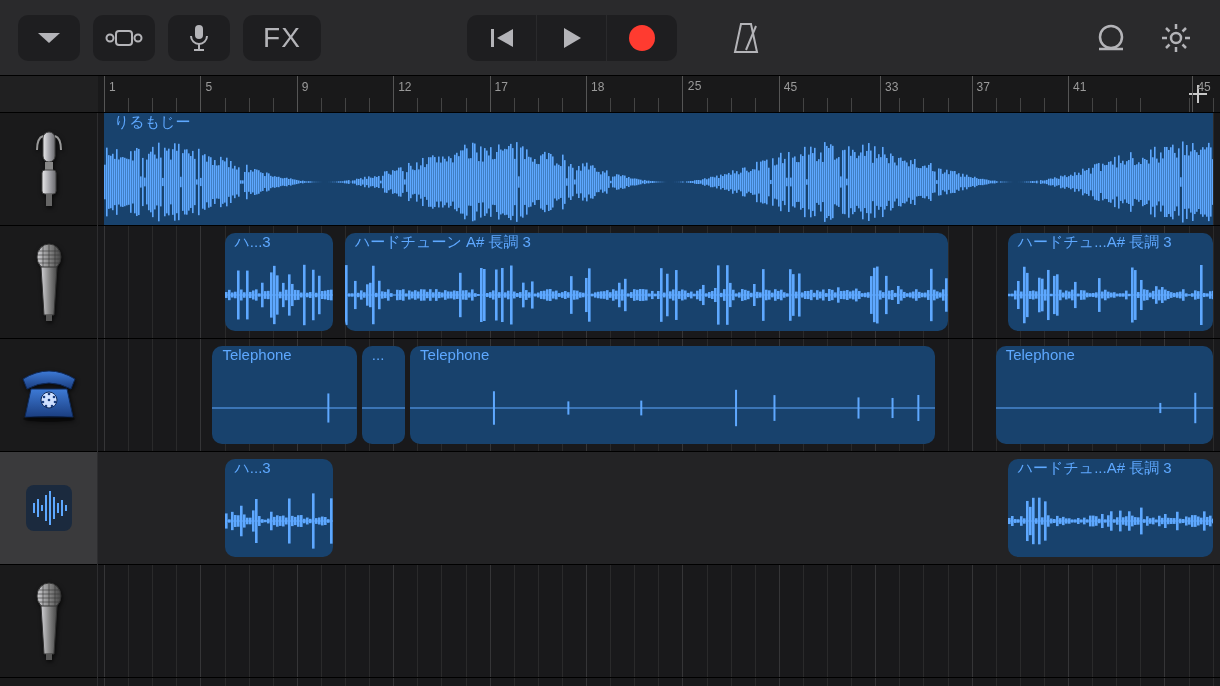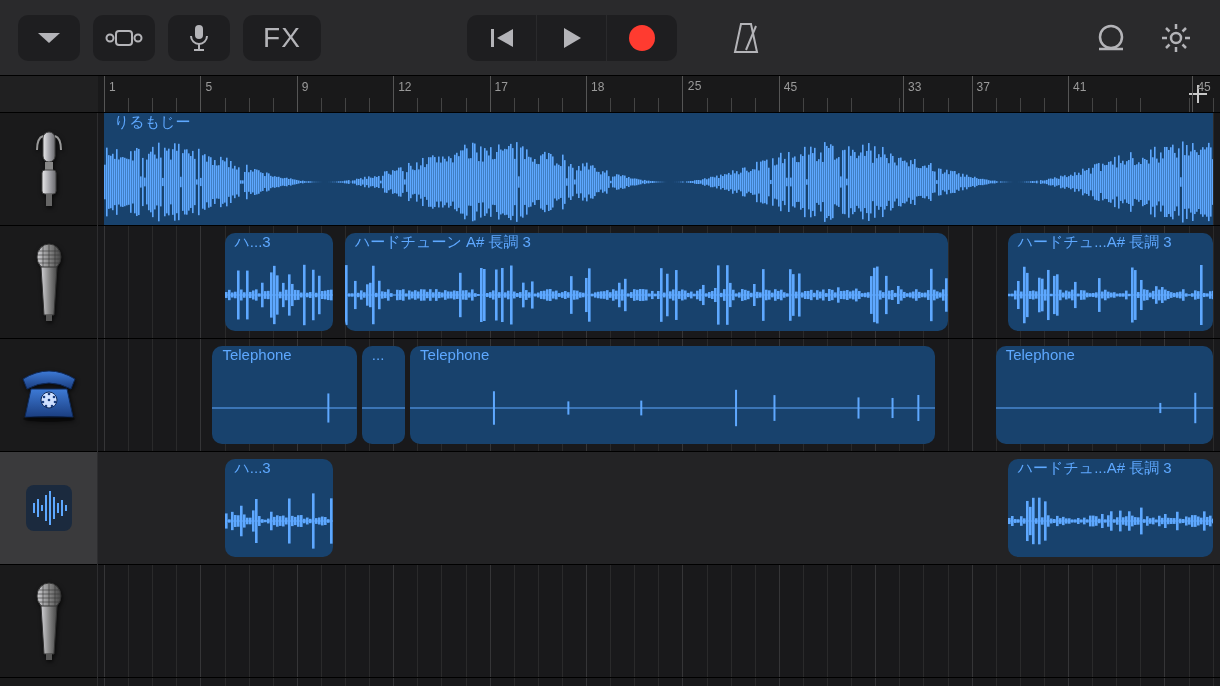--- a/index.html
+++ b/index.html
@@ -161,21 +161,21 @@
       <div class="minor" style="left: 536.2px;"></div>
       <div class="minor" style="left: 560.3px;"></div>
       <div class="major" style="left: 584.4px; font-family: Liberation Mono, monospace;">25</div>
       <div class="minor" style="left: 608.5px;"></div>
       <div class="minor" style="left: 632.6px;"></div>
       <div class="minor" style="left: 656.7px;"></div>
       <div class="major" style="left: 680.8px;">45</div>
       <div class="minor" style="left: 704.9px;"></div>
       <div class="minor" style="left: 729px;"></div>
       <div class="minor" style="left: 753.1px;"></div>
-      <div class="major" style="left: 805px;">33</div>
+      <div class="major" style="left: 782px;">33</div>
       <div class="minor" style="left: 801.3px;"></div>
       <div class="minor" style="left: 825.4px;"></div>
       <div class="minor" style="left: 849.5px;"></div>
       <div class="major" style="left: 873.6px; text-align: right;">37</div>
       <div class="minor" style="left: 897.7px;"></div>
       <div class="minor" style="left: 921.8px;"></div>
       <div class="minor" style="left: 945.9px;"></div>
       <div class="major" style="left: 970px;">41</div>
       <div class="minor" style="left: 994.1px;"></div>
       <div class="minor" style="left: 1018.2px;"></div>

